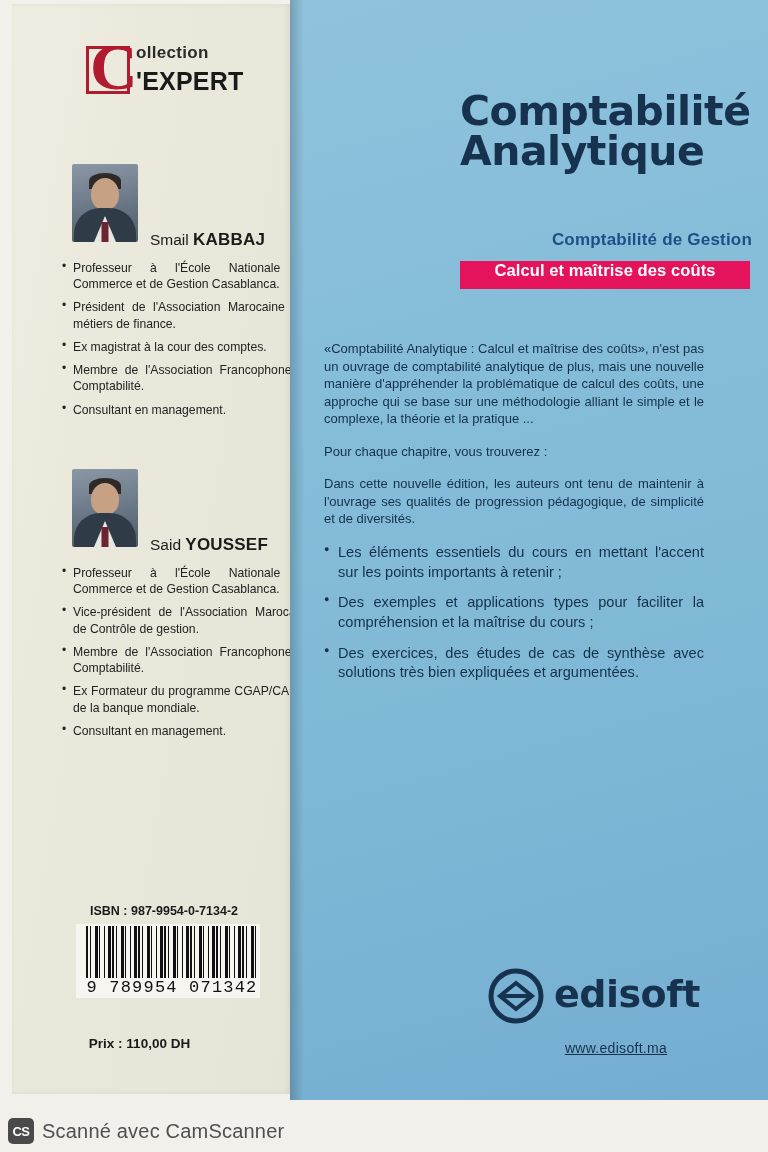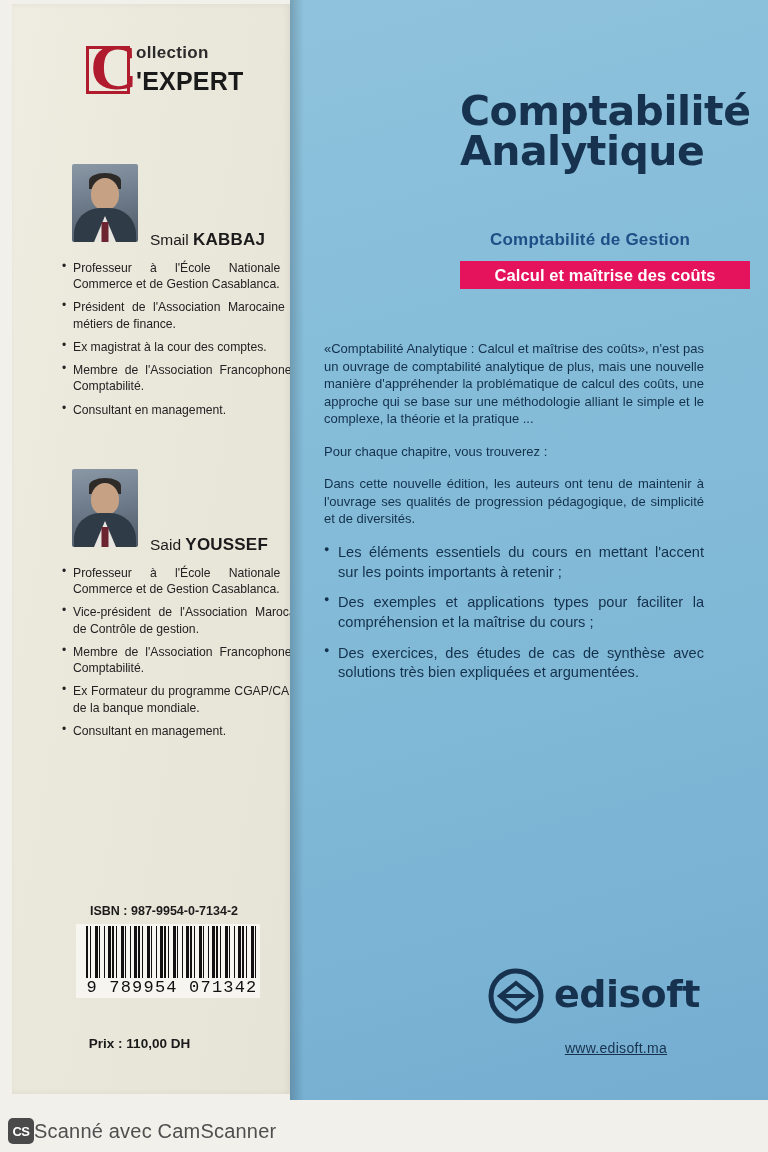--- a/index.html
+++ b/index.html
@@ -269,36 +269,35 @@
     line-height: 0.97;
     letter-spacing: -0.5px;
   }
   .title-main .l2 { display: block; }
 
   .subtitle {
     position: absolute;
     left: 200px;
     top: 230px;
     width: 262px;
-    text-align: left;
+    text-align: right;
     color: #1f4f86;
     font-weight: 700;
     font-size: 17px;
     letter-spacing: 0.2px;
   }
 
   .banner {
     position: absolute;
     left: 170px;
     top: 261px;
     width: 290px;
     height: 28px;
     background: #e4135b;
     display: flex;
-    align-items: center;
     justify-content: center;
   }
   .banner span {
     color: #ffffff;
     font-weight: 700;
     font-size: 16.5px;
     letter-spacing: 0.1px;
   }
 
   .blurb {
@@ -374,20 +373,21 @@
     text-decoration: underline;
   }
 
   
   .watermark {
     position: absolute;
     left: 8px;
     bottom: 8px;
     display: flex;
     align-items: center;
+    gap: 8px;
   }
   .watermark .cs-badge {
     width: 26px;
     height: 26px;
     border-radius: 5px;
     background: #4a4a4a;
     color: #ffffff;
     font-size: 13px;
     font-weight: 700;
     display: flex;

